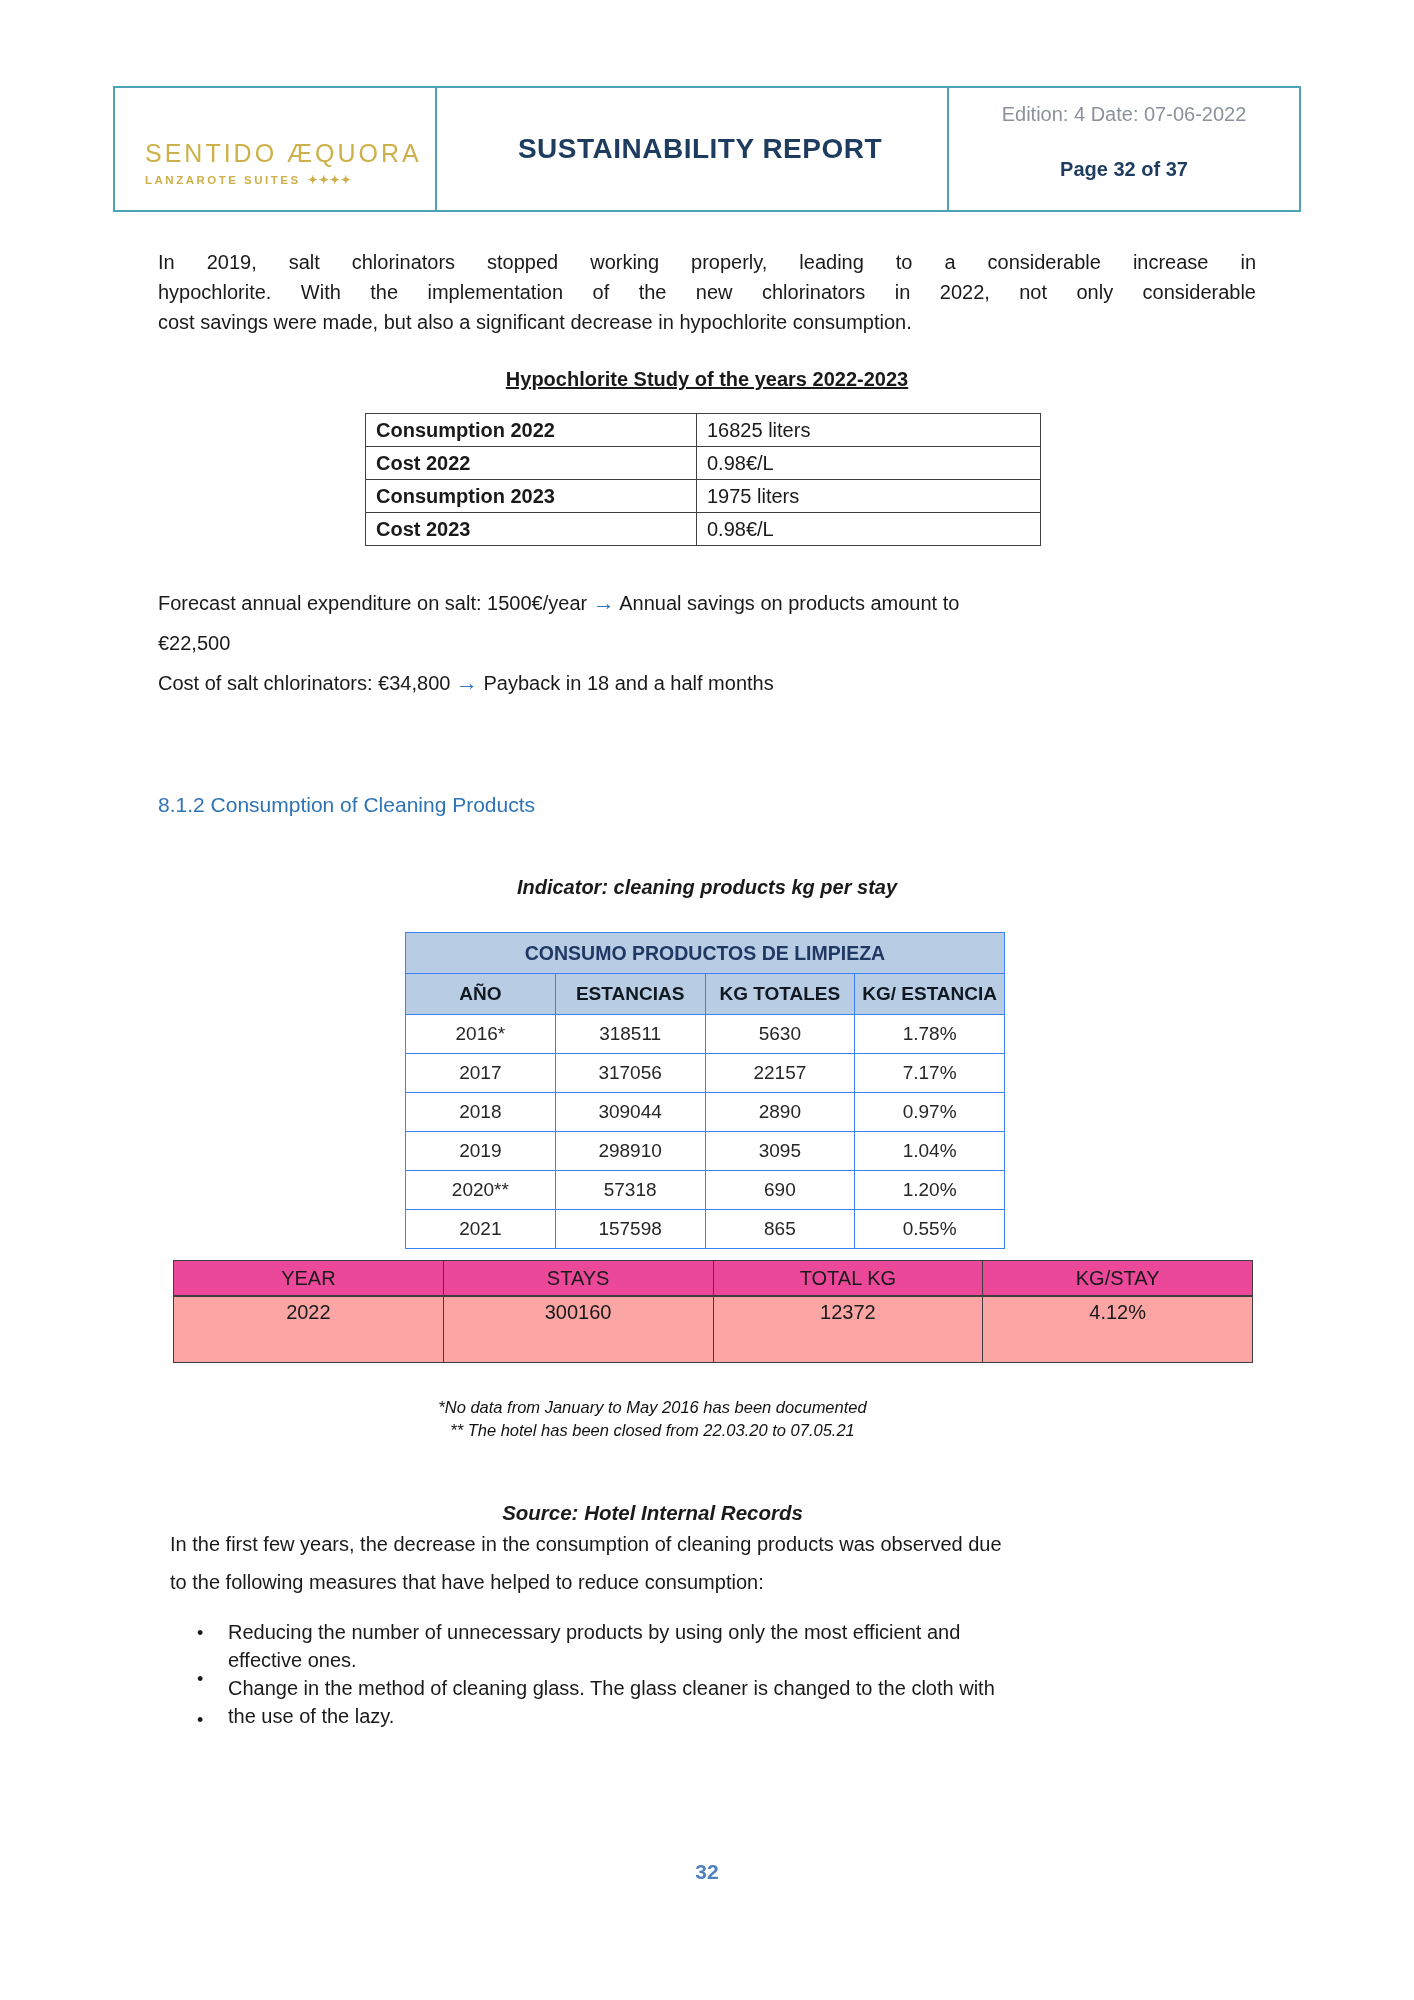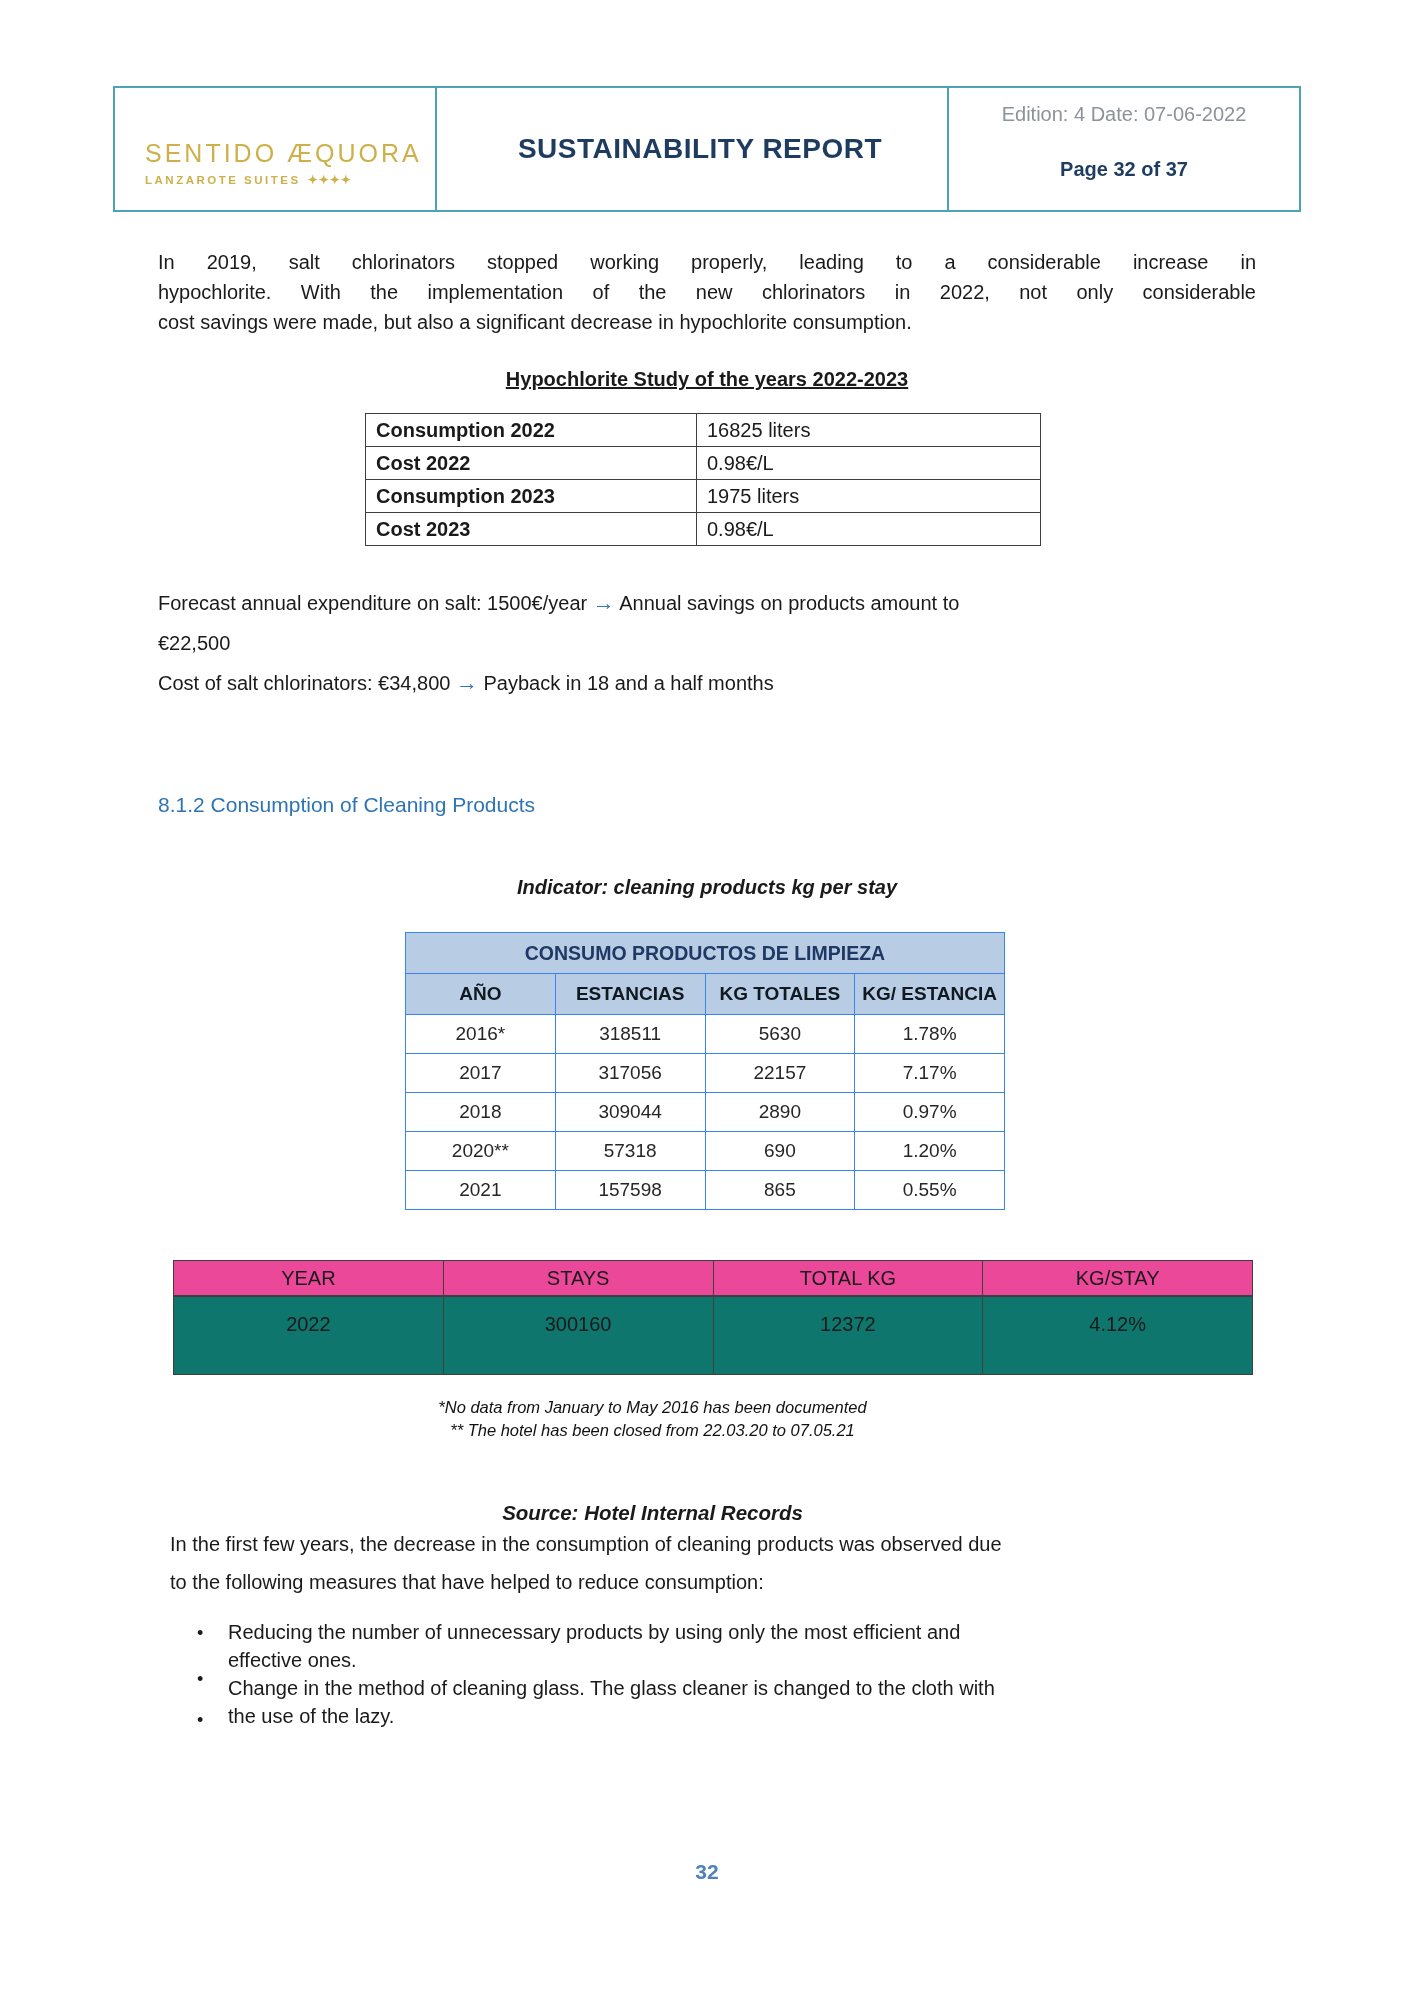--- a/index.html
+++ b/index.html
@@ -70,21 +70,21 @@
   .consumo .t-title{background:var(--table-header-bg); color:var(--table-navy); font-weight:700; height:38px; font-size:19.5px;}
   .consumo th.colh{background:var(--table-header-bg); color:#101820; font-weight:700; height:38px; font-size:19px;}
   .consumo td{height:36px; color:#262626;}
 
   
   .year-table{
     position:absolute; left:173px; top:1260px; width:1080px;
     border-collapse:collapse; table-layout:fixed; font-size:20px;
   }
   .year-table th{border:1px solid #3f3f3f; border-bottom:2px solid #3f3f3f; height:32px; font-weight:400; text-align:center; background:#ec4899;}
-  .year-table td{border:1px solid #3f3f3f; height:60px; vertical-align:top; padding-top:16px; text-align:center; background:#0f766e;}
+  .year-table td{border:1px solid #3f3f3f; height:60px; vertical-align:top; padding-top:4px; text-align:center; background:#fca5a5;}
 
   .footnotes{
     position:absolute; left:160px; top:1396px; width:985px; text-align:center;
     font-style:italic; font-size:16.5px; line-height:23px; color:#111;
   }
   .source{
     position:absolute; left:160px; top:1462px; width:985px; text-align:center;
     font-weight:700; font-style:italic; font-size:20.5px;margin-top:39px;
   }
 
@@ -183,20 +183,26 @@
         <td>22157</td>
         <td>7.17%</td>
       </tr>
       <tr>
         <td>2018</td>
         <td>309044</td>
         <td>2890</td>
         <td>0.97%</td>
       </tr>
       <tr>
+        <td>2019</td>
+        <td>298910</td>
+        <td>3095</td>
+        <td>1.04%</td>
+      </tr>
+      <tr>
         <td>2020**</td>
         <td>57318</td>
         <td>690</td>
         <td>1.20%</td>
       </tr>
       <tr>
         <td>2021</td>
         <td>157598</td>
         <td>865</td>
         <td>0.55%</td>

